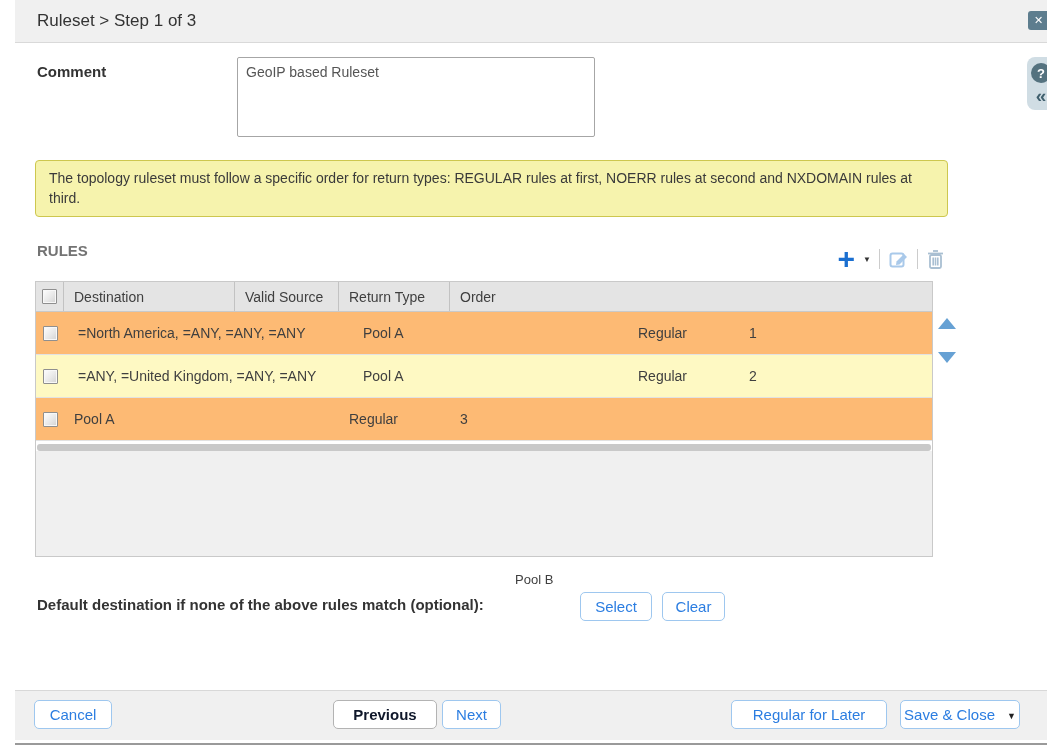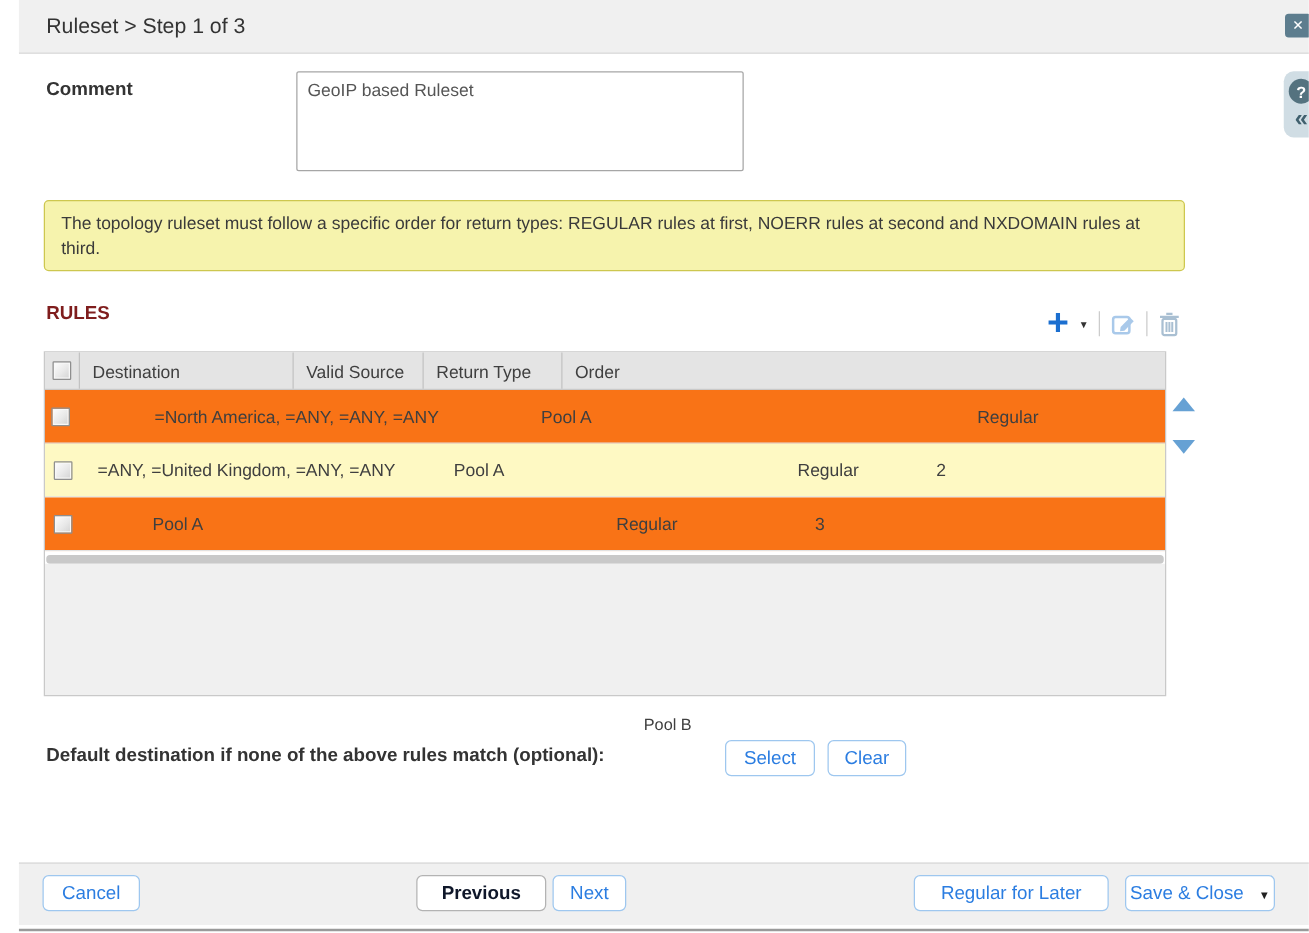--- a/index.html
+++ b/index.html
@@ -48,42 +48,42 @@
     font-family:"Liberation Sans","DejaVu Sans",sans-serif;
     font-size:14px; color:#555; resize:none; background:#fff; outline:none;
   }
   
   .notice {
     position:absolute; left:20px; top:160px; width:913px;
     background:#f6f3ad; border:1px solid #cdc74f; border-radius:4px;
     padding:7px 13px; font-size:14px; color:#3a3a3a; line-height:1.45;
   }
   
-  .rules-label { position:absolute; left:22px; top:242px; font-size:15px; font-weight:bold; color:#7f1d1d; }
+  .rules-label { position:absolute; left:22px; top:242px; font-size:15px; font-weight:bold; color:#737373; }
   .rules-toolbar {
     position:absolute; left:798px; top:245px; width:132px; height:28px;
     display:flex; align-items:center; justify-content:flex-end; gap:8px;
   }
   .add-glyph { color:#1b6fd0; font-size:30px; font-weight:bold; line-height:26px; cursor:pointer; }
   .add-caret { color:#333; font-size:8px; cursor:pointer; }
   .tb-divider { width:1px; height:20px; background:#ccc; }
   .tb-icon { display:flex; align-items:center; justify-content:center; cursor:pointer; }
   
   .rules-table {
     position:absolute; left:20px; top:281px; width:898px; height:276px;
     border:1px solid #c9c9c9; display:flex; flex-direction:column; background:#fff;
   }
   .thead { display:flex; height:30px; background:#e4e4e4; border-bottom:1px solid #c9c9c9; flex:none; }
   .th {
     font-size:14px; color:#3f3f3f; display:flex; align-items:center;
     padding-left:10px; border-right:1px solid #c2c2c2; overflow:hidden; white-space:nowrap;
   }
   .th:last-child { border-right:none; }
   .trow { display:flex; height:43px; border-bottom:1px solid #e2e2e2; flex:none; }
-  .trow.odd  { background:#f97316;gap:48px; }
+  .trow.odd  { background:#fdba74; }
   .trow.even { background:#fef9c3; }
   .td {
     font-size:14px; color:#3f3f3f; display:flex; align-items:center;
     padding-left:10px; overflow:hidden; white-space:nowrap;
   }
   .col-check { width:28px; justify-content:center; padding-left:0; }
   .col-source { width:289px; padding-left:14px; }
   .col-dest { width:171px; }
   .col-valid { width:104px; }
   .col-return { width:111px; }

